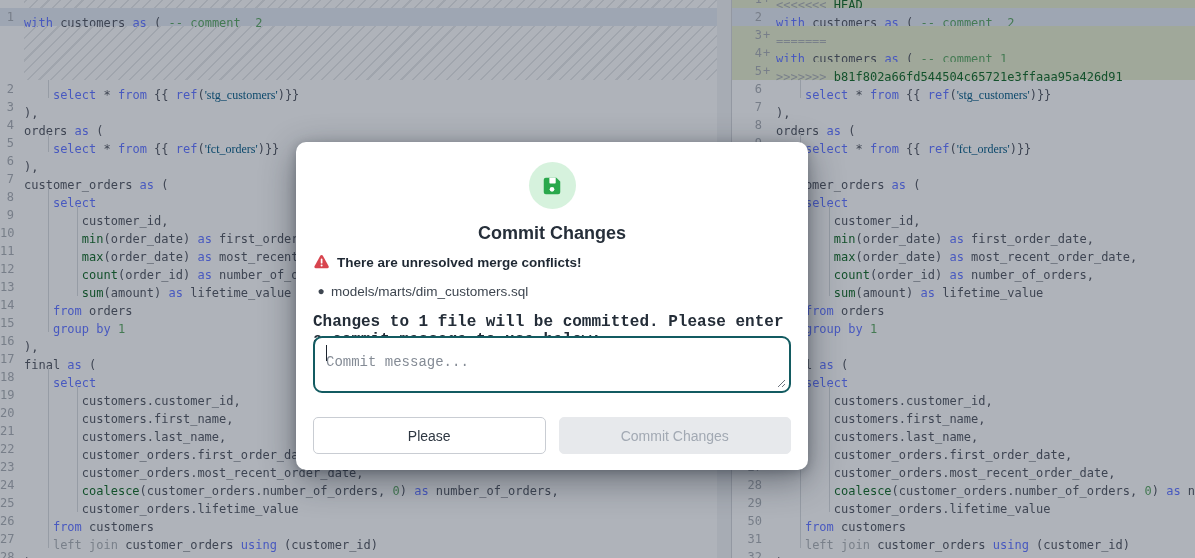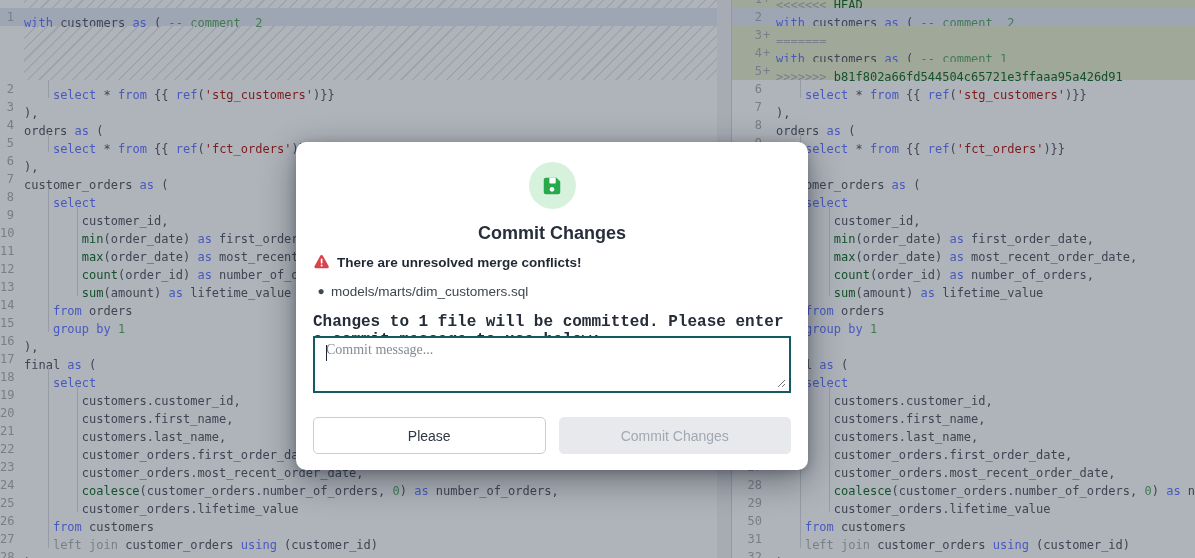--- a/index.html
+++ b/index.html
@@ -24,42 +24,42 @@
   .mk{position:absolute;top:0;color:#7a818c;}
   #pane-right .mk{left:31px;}
   .code{position:absolute;top:6px;white-space:pre;}
   #pane-left .code{left:24px;}
   #pane-right .code{left:44px;}
   .guide{position:absolute;top:0;bottom:0;width:1px;background:#9aa0a9;}
   .tk-kw{color:#4a5bc4;}
   .tk-t{color:#404755;}
   .tk-cm{color:#467d55;}
   .tk-num{color:#467d55;}
-  .tk-str{color:#7f1d1d;}
+  .tk-str{color:#0c4a6e;font-family:Liberation Serif, serif;}
   .tk-fn{color:#14532d;}
   .tk-gy{color:#7c838d;}
   .tk-id{color:#14532d;margin-top:37px;}
 
   
   .backdrop{position:absolute;inset:0;background:rgba(10,15,25,0.02);}
   .modal{position:absolute;left:296px;top:142px;width:512px;height:328px;box-sizing:border-box;
     background:#ffffff;border-radius:10px;padding:0 17px;
     box-shadow:0 10px 35px rgba(20,26,38,0.45),0 2px 10px rgba(20,26,38,0.25);}
   .icon-circle{width:47px;height:47px;border-radius:50%;background:#d6f2dd;margin:20px auto 0;
     display:flex;align-items:center;justify-content:center;}
   .modal-title{margin-top:14px;height:21px;text-align:center;font-size:18px;font-weight:bold;color:#262f3a;}
   .warn-row{margin-top:10px;height:16px;display:flex;align-items:center;}
   .warn-row svg{flex:0 0 auto;margin-right:7px;}
   .warn-text{font-size:13.5px;font-weight:bold;color:#1f2833;}
   .file-row{margin-top:13px;height:16px;display:flex;align-items:center;font-size:13.5px;color:#3e4650;}
   .bullet{display:inline-block;width:16px;text-align:center;margin-right:2px;color:#3e4650;font-size:12px;}
   .desc{margin-top:14px;height:14px;font-size:16px;font-weight:bold;color:#242d38;font-family:Liberation Mono, monospace;}
   .ta-wrap{position:relative;margin-top:9px;}
-  .ta-wrap textarea{display:block;width:100%;height:57px;box-sizing:border-box;border:2px solid #135b61;border-radius:0;
-    padding:4px 11px;font-family:Liberation Serif, serif;font-size:14px;color:#333a44;resize:none;outline:none;background:#fff;}
+  .ta-wrap textarea{display:block;width:100%;height:57px;box-sizing:border-box;border:2px solid #135b61;border-radius:9px;
+    padding:16px 11px;font-family:Liberation Mono, monospace;font-size:14px;color:#333a44;resize:none;outline:none;background:#fff;}
   .ta-wrap textarea::placeholder{color:#848b95;opacity:1;}
   .caret{position:absolute;left:13px;top:9px;width:1px;height:16px;background:#1c242e;pointer-events:none;}
   .resizer{position:absolute;right:5px;bottom:5px;pointer-events:none;}
   .btn-row{margin-top:24px;display:flex;gap:13px;}
   .btn{flex:1;height:37px;border-radius:5px;font-family:"Liberation Sans",sans-serif;font-size:14px;line-height:1;}
   .btn-cancel{background:#ffffff;border:1px solid #c9cdd3;color:#2e3742;cursor:pointer;}
   .btn-commit{background:#e7e9ec;border:1px solid #e7e9ec;color:#a2a9b3;cursor:default;}
 </style>
 </head>
 <body>

